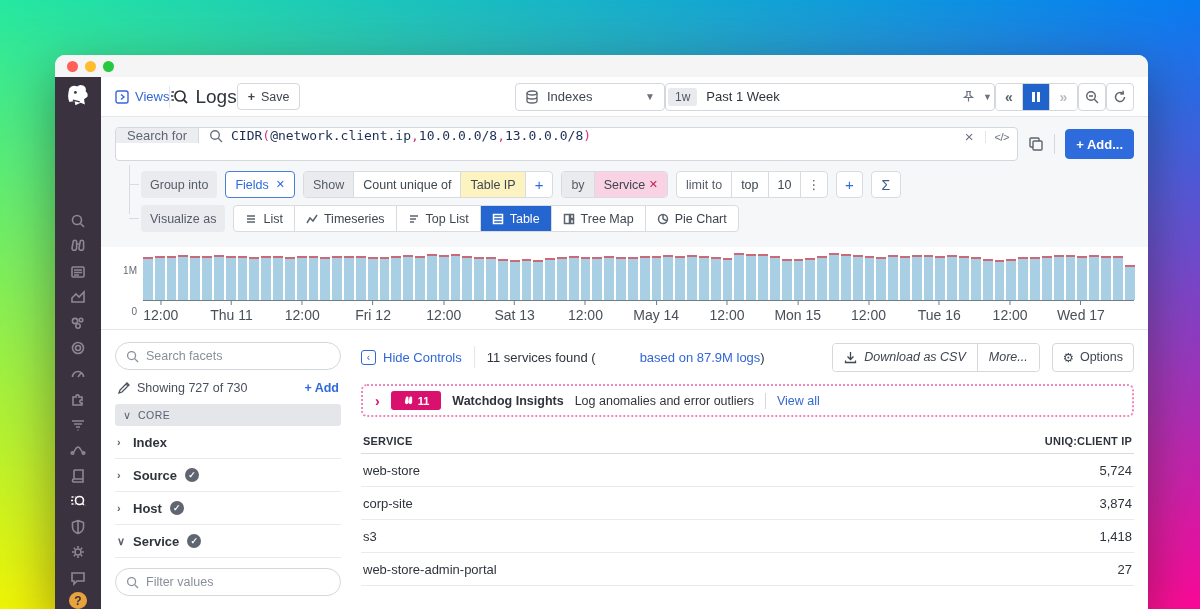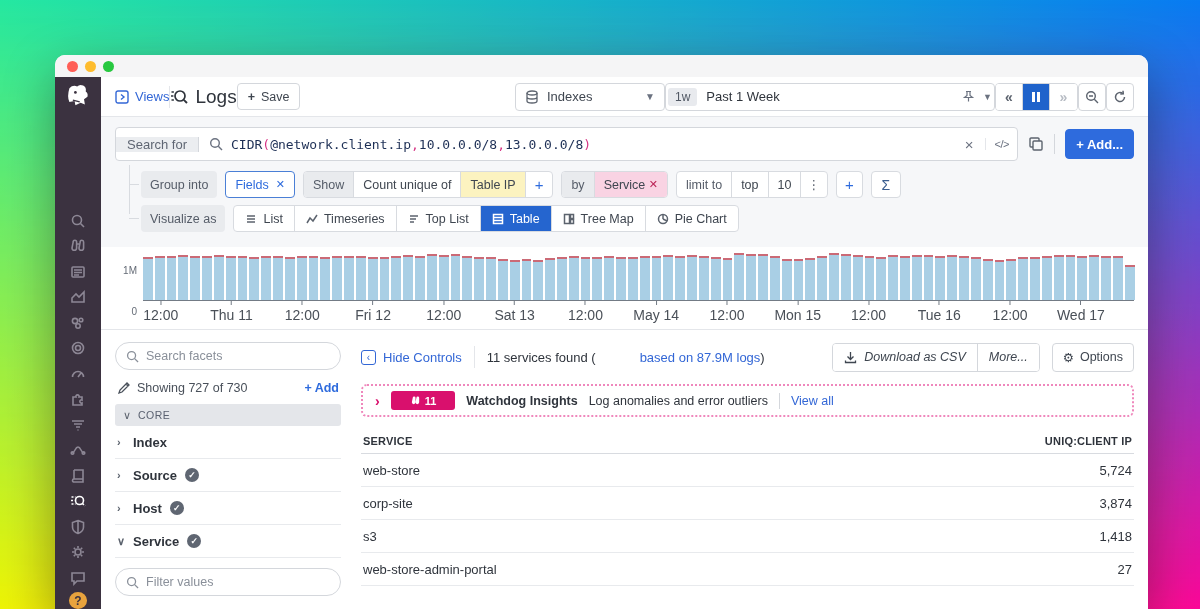--- a/index.html
+++ b/index.html
@@ -50,21 +50,21 @@
   .grpbtns .gb { width:27px; display:flex; align-items:center; justify-content:center; color:#5c636e; font-size:12px; cursor:pointer; border-right:1px solid #d4d7dc; background:#fff; }
   .grpbtns .gb:last-child{border-right:none;}
   .gb.on { background:#1f63cb; color:#fff; }
   .pausebars { display:inline-flex; gap:2.5px; }
   .pausebars i { width:3px; height:10px; background:currentColor; display:block; }
   .sqbtn { width:28px; height:28px; border:1px solid #d4d7dc; border-radius:4px; display:flex; align-items:center; justify-content:center; color:#5c636e; cursor:pointer; background:#fff; }
 
   
   .strip { background:#f6f7f9; padding:10px 14px 8px 14px; flex:none; }
   .searchrow { display:flex; align-items:center; gap:10px; }
-  .searchbar { flex:1; display:flex; align-items:center; height:34px; border:1px solid #d4d7dc; border-radius:4px; background:#fff; overflow:hidden; }
+  .searchbar { flex:1; display:flex; align-items:flex-start; height:34px; border:1px solid #d4d7dc; border-radius:4px; background:#fff; overflow:hidden; }
   .sfor { background:#ebedf0; color:#5f6673; font-size:13px; display:flex; align-items:center; padding:0 11px; border-right:1px solid #d4d7dc; }
   .qwrap { flex:1; display:flex; align-items:center; gap:8px; padding:0 10px; }
   .query { font-family:"DejaVu Sans Mono",monospace; font-size:13px; color:#1d2f55; white-space:nowrap; }
   .query .qp { color:#d63384; }
   .sbicons { display:flex; align-items:center; }
   .sbi { width:32px; height:100%; display:flex; align-items:center; justify-content:center; color:#6b7280; cursor:pointer; font-size:13px; }
   .sbi.code { border-left:1px solid #e4e6ea; font-size:11px; letter-spacing:-.5px; }
   .copybtn { color:#5c636e; cursor:pointer; display:flex; }
   .thin-sep { width:1px; height:20px; background:#d4d7dc; }
   .primary { background:#2e6bdd; border-color:#2e6bdd; color:#fff; font-weight:bold; font-size:13px; height:30px; border-radius:4px; }
@@ -125,21 +125,21 @@
   .boxarrow { width:15px; height:15px; border:1px solid #3367d6; border-radius:3px; font-size:10px; display:flex; align-items:center; justify-content:center; }
   .found { font-size:13px; color:#2f343c; }
   .found a { color:#3367d6; text-decoration:none; cursor:pointer;padding-left:44px; }
   .ctrlrow .grow{flex:1;}
   .btn2group { display:flex; border:1px solid #d4d7dc; border-radius:4px; overflow:hidden; height:29px; }
   .btn2group .b { display:flex; align-items:center; gap:7px; padding:0 11px; font-size:12.5px; color:#3f4650; cursor:pointer; border-right:1px solid #d4d7dc; background:#fff;font-style:italic; }
   .btn2group .b:last-child{border-right:none;}
 
   .watchdog { margin-top:12px; border:1px dotted #ef87bc; border-width:2px; border-radius:6px; height:33px; display:flex; align-items:center; gap:11px; padding:0 12px; flex:none; background:#fff; }
   .wchev { color:#d9106d; font-weight:bold; font-size:14px; cursor:pointer; }
-  .wbadge { background:#d9106d; color:#fff; border-radius:3px; height:19px; display:flex; align-items:center; gap:4px; padding:0 19px; font-size:11px; font-weight:bold; }
+  .wbadge { background:#d9106d; color:#fff; border-radius:3px; height:19px; display:flex; align-items:center; gap:4px; padding:0 12px; font-size:11px; font-weight:bold; }
   .wtitle { font-size:12.5px; font-weight:bold; color:#2f343c; }
   .wsub { font-size:12.5px; color:#2f343c; }
   .wsep { width:1px; height:16px; background:#d4d7dc; }
   .wview { color:#3367d6; font-size:12.5px; cursor:pointer; }
 
   table.results-table { width:100%; border-collapse:collapse; margin-top:12px; }
   .results-table th { font-size:11px; color:#2f343c; text-align:left; padding:6px 2px; border-bottom:1px solid #d8dbe0; letter-spacing:.2px; }
   .results-table th:last-child { text-align:right; }
   .results-table td { font-size:13px; color:#2f343c; padding:8.5px 2px; border-bottom:1px solid #e8eaed; }
   .results-table td:last-child { text-align:right; }

